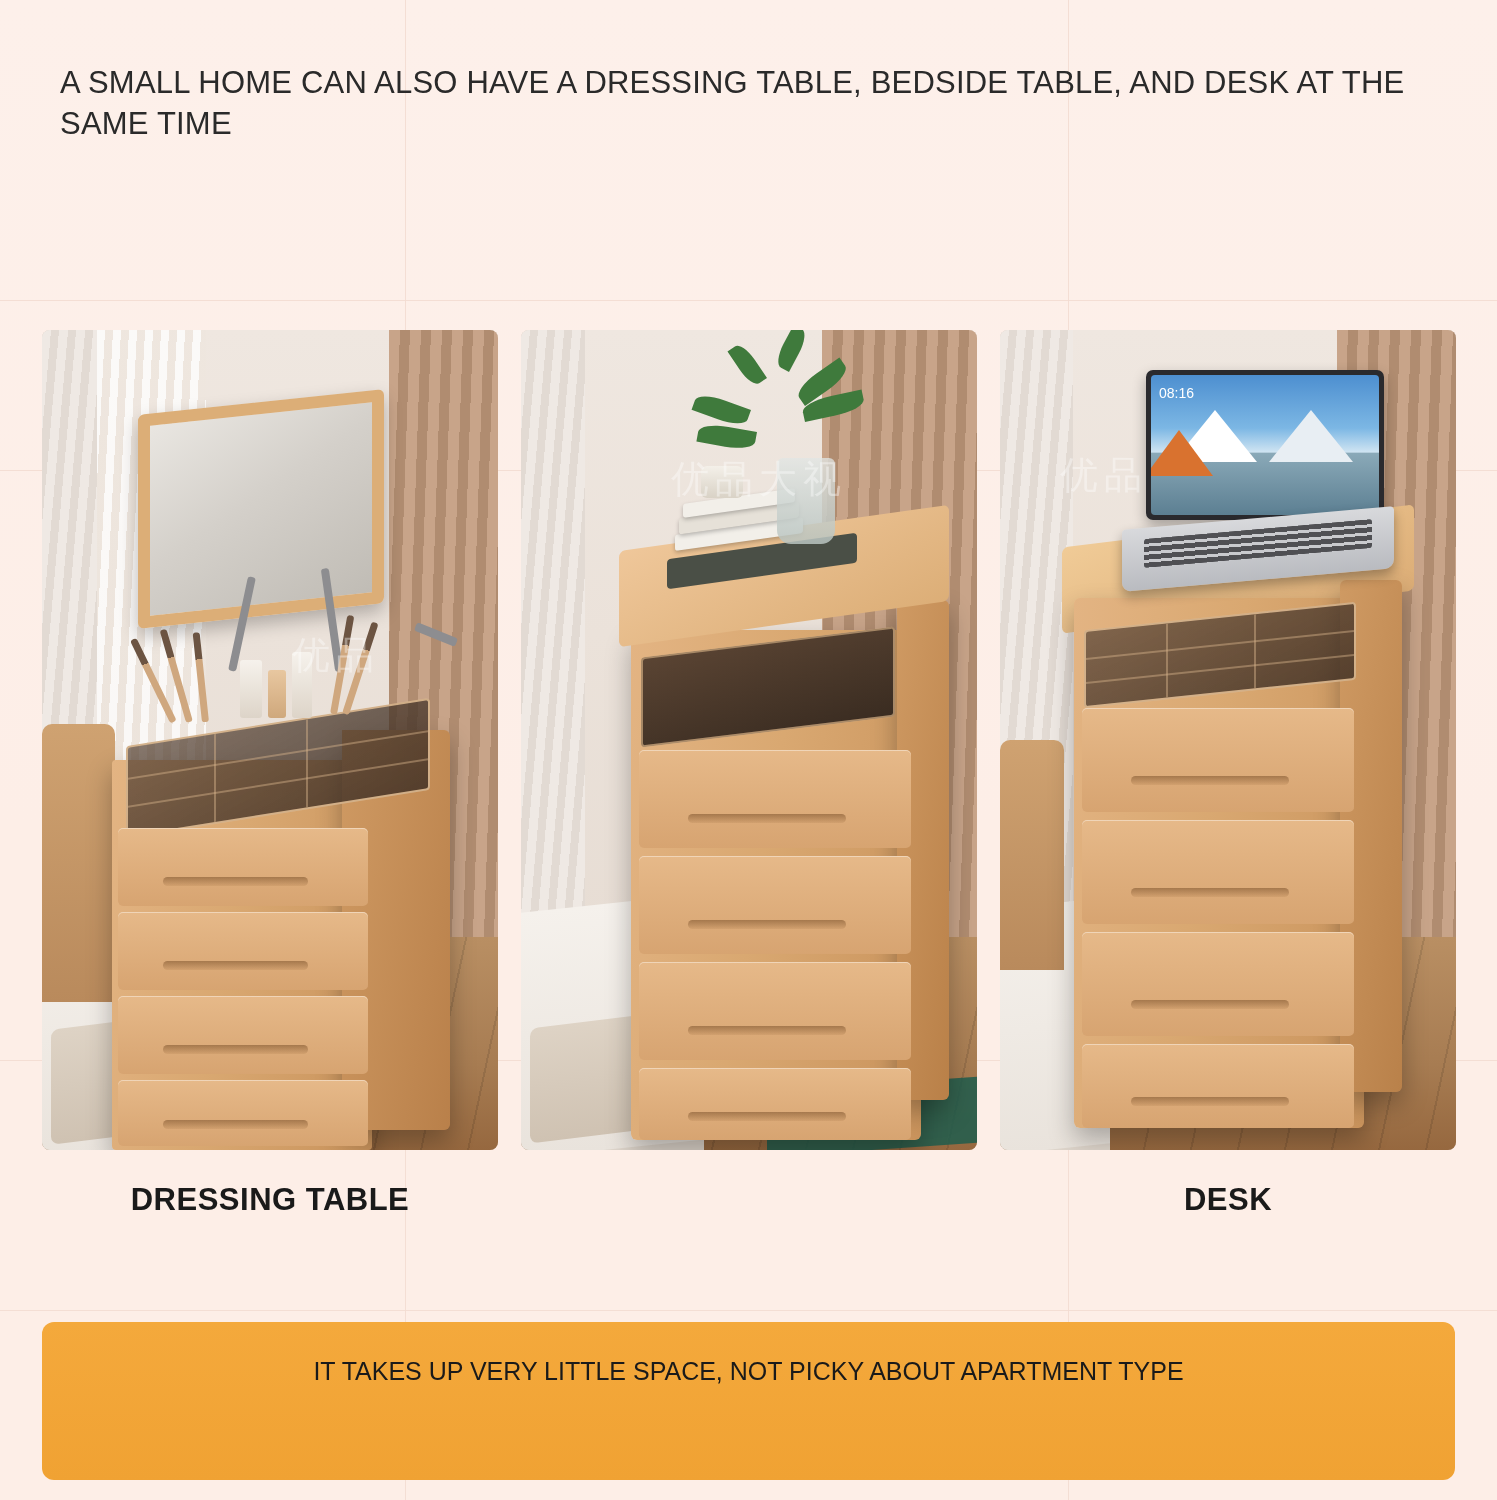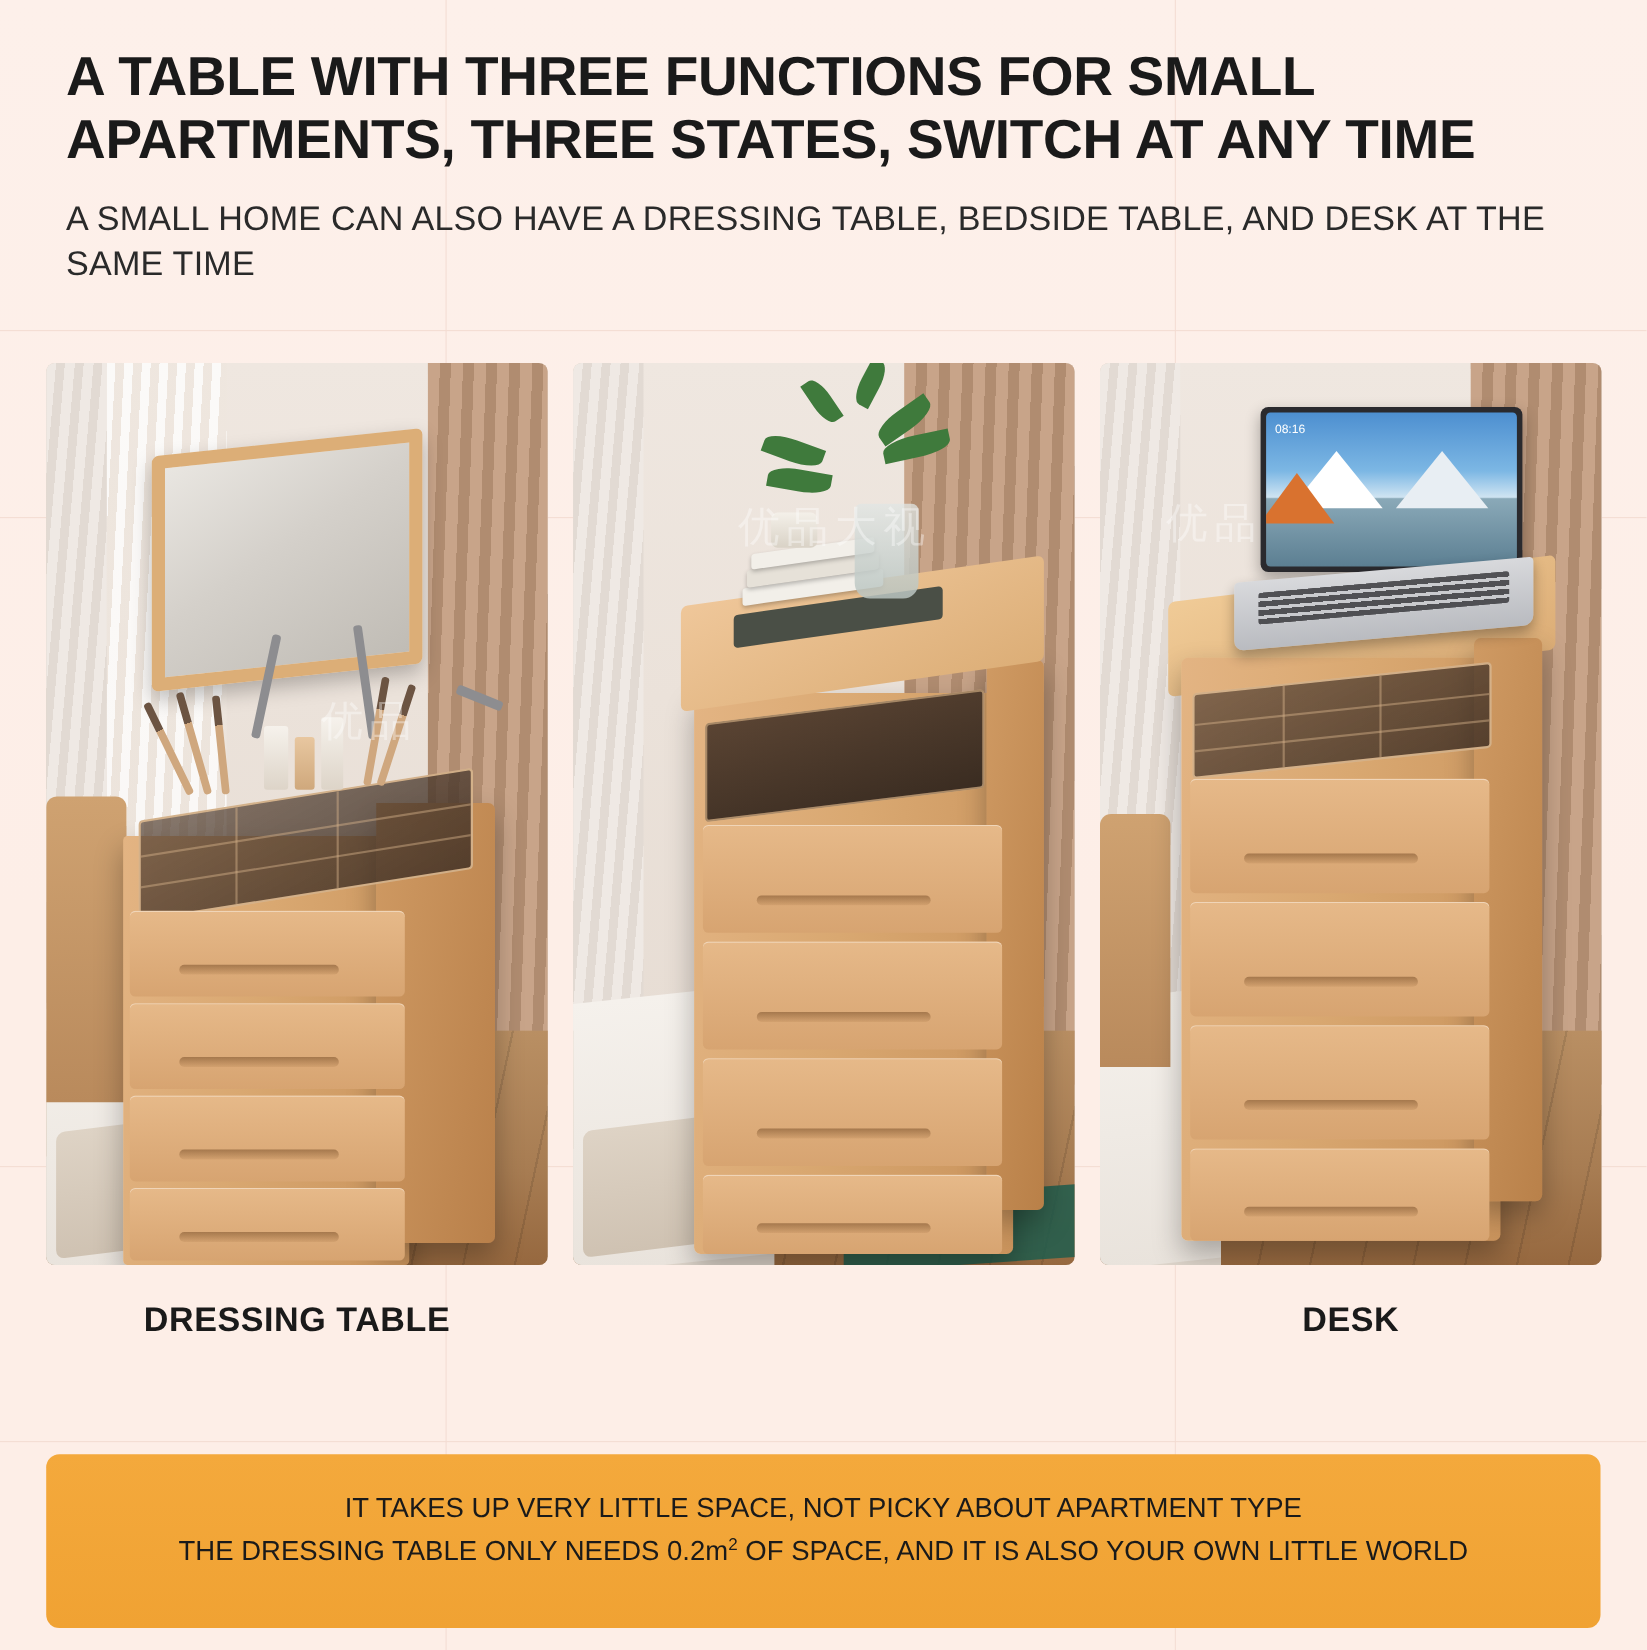--- a/index.html
+++ b/index.html
@@ -323,21 +323,20 @@
   <div class="bg-lines">
     <i class="v" style="left:405px;"></i>
     <i class="v" style="left:1068px;"></i>
     <i class="h" style="top:300px;"></i>
     <i class="h" style="top:470px;"></i>
     <i class="h" style="top:1060px;"></i>
     <i class="h" style="top:1310px;"></i>
   </div>
 
   <div class="header">
-    <h1 class="title">A TABLE WITH THREE FUNCTIONS FOR SMALL APARTMENTS, THREE STATES, SWITCH AT ANY TIME</h1>
     <div class="subtitle">A SMALL HOME CAN ALSO HAVE A DRESSING TABLE, BEDSIDE TABLE, AND DESK AT THE SAME TIME</div>
   </div>
 
   <div class="cards">
 
     <div class="card">
       <div class="photo">
         <div class="scene">
           <div class="wall"></div>
           <div class="curtain-sheer"></div>
@@ -453,21 +452,21 @@
             <i style="left:0;top:50px;width:100%;height:2px;"></i>
             <i style="left:80px;top:0;width:2px;height:100%;"></i>
             <i style="left:168px;top:0;width:2px;height:100%;"></i>
           </div>
 
           <div class="laptop-screen" style="left:146px; top:40px; width:238px; height:150px;">
             <div class="laptop-wall">
               <div class="mtn" style="left:22px; bottom:38%;"></div>
               <div class="mtn b" style="left:118px; bottom:38%;"></div>
               <div class="mtn o" style="left:-6px; bottom:28%;"></div>
-              <div style="position:absolute;left:8px;top:10px;color:#fff;font-size:11px;font-family:'Liberation Sans',sans-serif;">08:16</div>
+              <div style="position:absolute;left:8px;top:10px;color:#fff;font-size:14px;font-family:'Liberation Sans',sans-serif;">08:16</div>
             </div>
           </div>
           <div class="laptop-base" style="left:122px; top:188px; width:272px; height:62px; transform:skewY(-5deg);">
             <div class="kbd"></div>
           </div>
 
           <div class="drawer" style="top:378px; height:104px; left:82px; width:272px;"></div>
           <div class="drawer" style="top:490px; height:104px; left:82px; width:272px;"></div>
           <div class="drawer" style="top:602px; height:104px; left:82px; width:272px;"></div>
           <div class="drawer" style="top:714px; height:84px; left:82px; width:272px;"></div>
@@ -475,18 +474,15 @@
           <div class="watermark" style="left:60px; top:120px;">优品</div>
         </div>
       </div>
       <div class="caption">DESK</div>
     </div>
 
   </div>
 
   <div class="banner">
     <div class="banner-line">IT TAKES UP VERY LITTLE SPACE, NOT PICKY ABOUT APARTMENT TYPE</div>
-    <div class="banner-line second">
-      <span>THE DRESSING TABLE ONLY NEEDS 0.2</span><span>m</span><sup>2</sup><span> OF SPACE, AND IT IS ALSO YOUR OWN LITTLE WORLD</span>
-    </div>
   </div>
 
 </div>
 
 </body></html>

